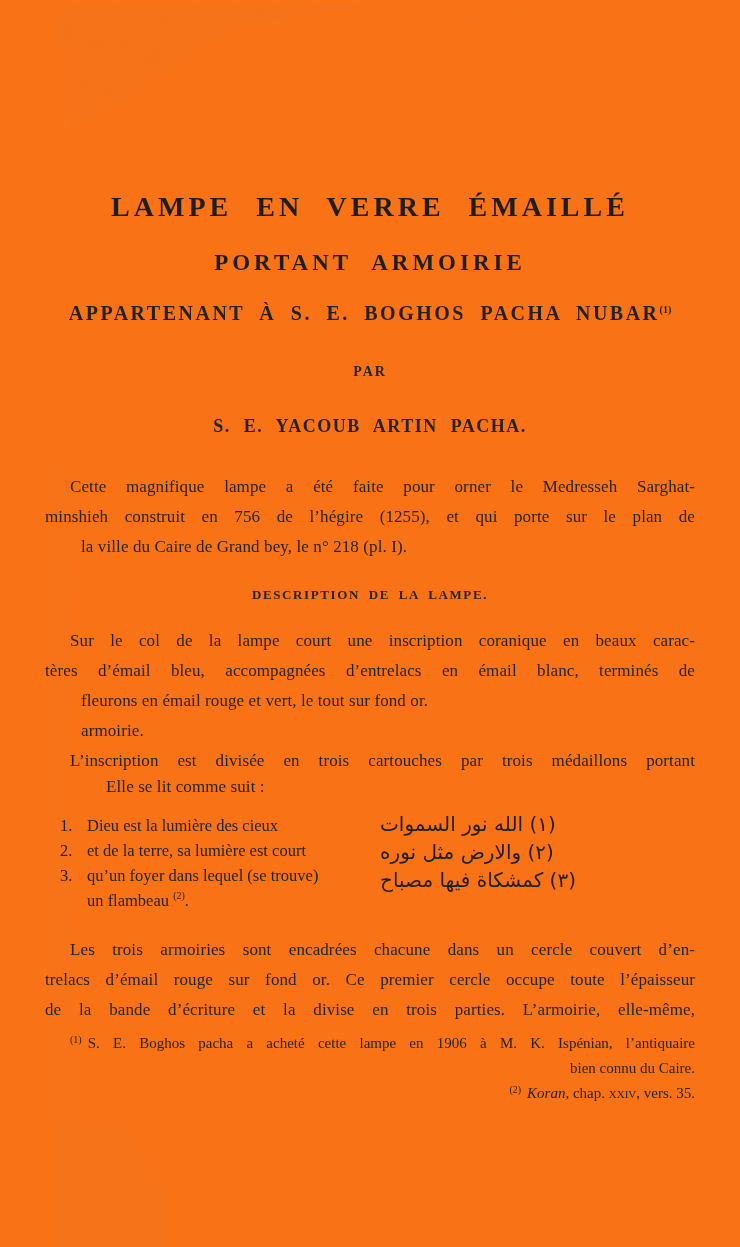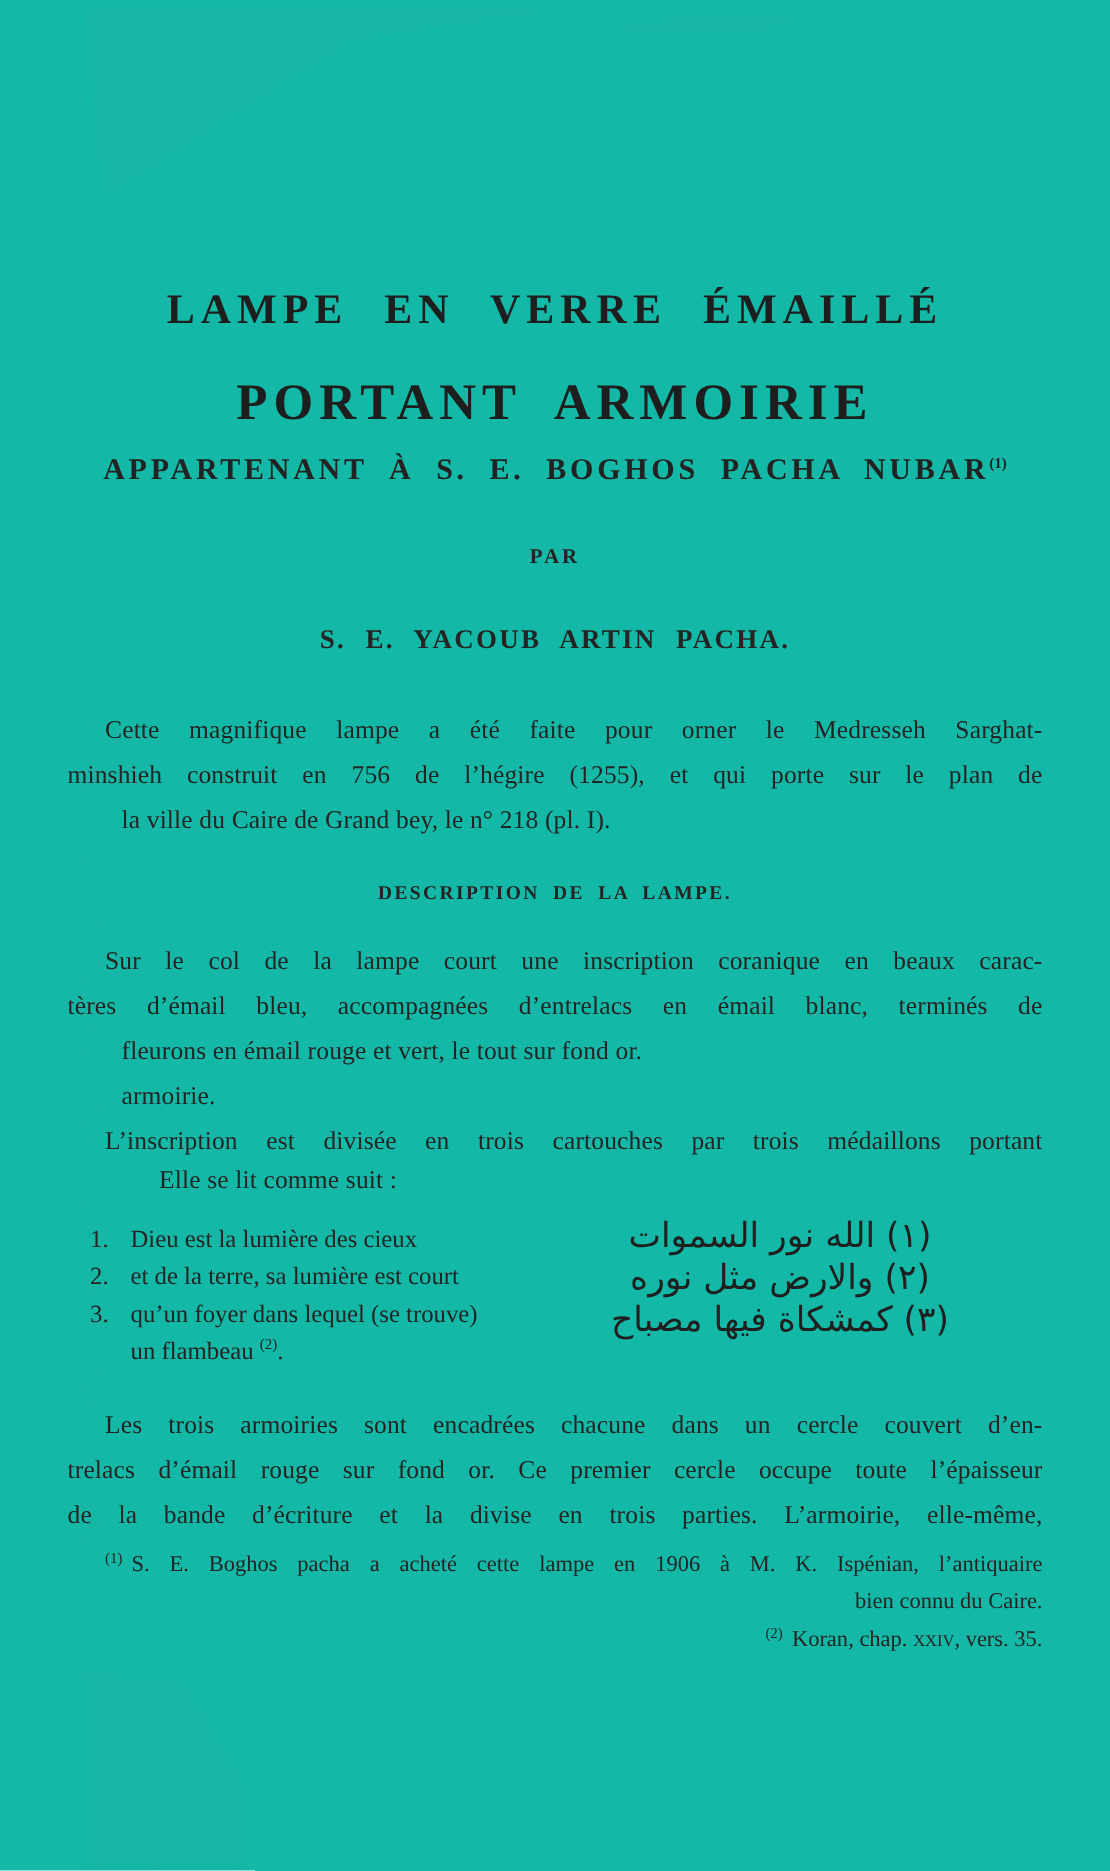--- a/index.html
+++ b/index.html
@@ -4,21 +4,21 @@
 <style>
   html, body {
     margin: 0;
     padding: 0;
     background: #fbfbfa;
   }
   .page {
     position: relative;
     width: 740px;
     height: 1247px;
-    background: #14b8a6;
+    background: #f97316;
     overflow: hidden;
     font-family: "Liberation Serif", serif;
     color: #242424;
   }
   
   .grain {
     position: absolute;
     pointer-events: none;
     background:
       repeating-linear-gradient(47deg, rgba(120,120,120,0.10) 0 1px, transparent 1px 3px),
@@ -48,21 +48,21 @@
   .centered { position: absolute; left: 0; right: 0; text-align: center; }
 
   .title-1 {
     top: 191px;
     font-size: 28px; font-weight: bold;
     letter-spacing: 4px; word-spacing: 13px;
     color: #1e1e1e;
   }
   .title-2 {
     top: 250px;
-    font-size: 34px; font-weight: bold;
+    font-size: 23px; font-weight: bold;
     letter-spacing: 4px; word-spacing: 11px;
     color: #1e1e1e;
     font-family: Liberation Serif, serif;
   }
   .dedication {
     top: 302px;
     font-size: 20px; font-weight: bold;
     letter-spacing: 2.5px; word-spacing: 7px;
     color: #222;
   }
@@ -107,24 +107,24 @@
     font-size: 16.5px;
   }
   .lrow { height: 25px; line-height: 25px; white-space: nowrap; }
   .lnum { display: inline-block; width: 27px; }
   .lcont { padding-left: 27px; }
 
   .arabic-block {
     position: absolute;
     right: 80px; top: 810px;
     width: 280px;
-    text-align: center;
+    text-align: left;
     direction: rtl;
     font-family: "DejaVu Sans", sans-serif;
-    font-size: 23px;
+    font-size: 20px;
     color: #1f1f1f;
   }
   .aline { height: 28px; line-height: 28px; }
 
   .footnotes {
     position: absolute;
     left: 45px; top: 1031px;
     width: 650px;
     font-size: 15px;
   }
@@ -136,21 +136,21 @@
     vertical-align: 7px;
     letter-spacing: 0;
     line-height: 0;
   }
   .fn-marker {
     font-size: 10px;
     vertical-align: 5px;
     margin-right: 6px;
     line-height: 0;
   }
-  .italic { }
+  .italic { font-style: italic; }
   .smallcaps { font-variant: small-caps; }
 </style>
 </head>
 <body>
 
 <div class="page">
 
   <div class="grain grain-top"></div>
   <div class="grain grain-top2"></div>
   <div class="grain grain-left"></div>

